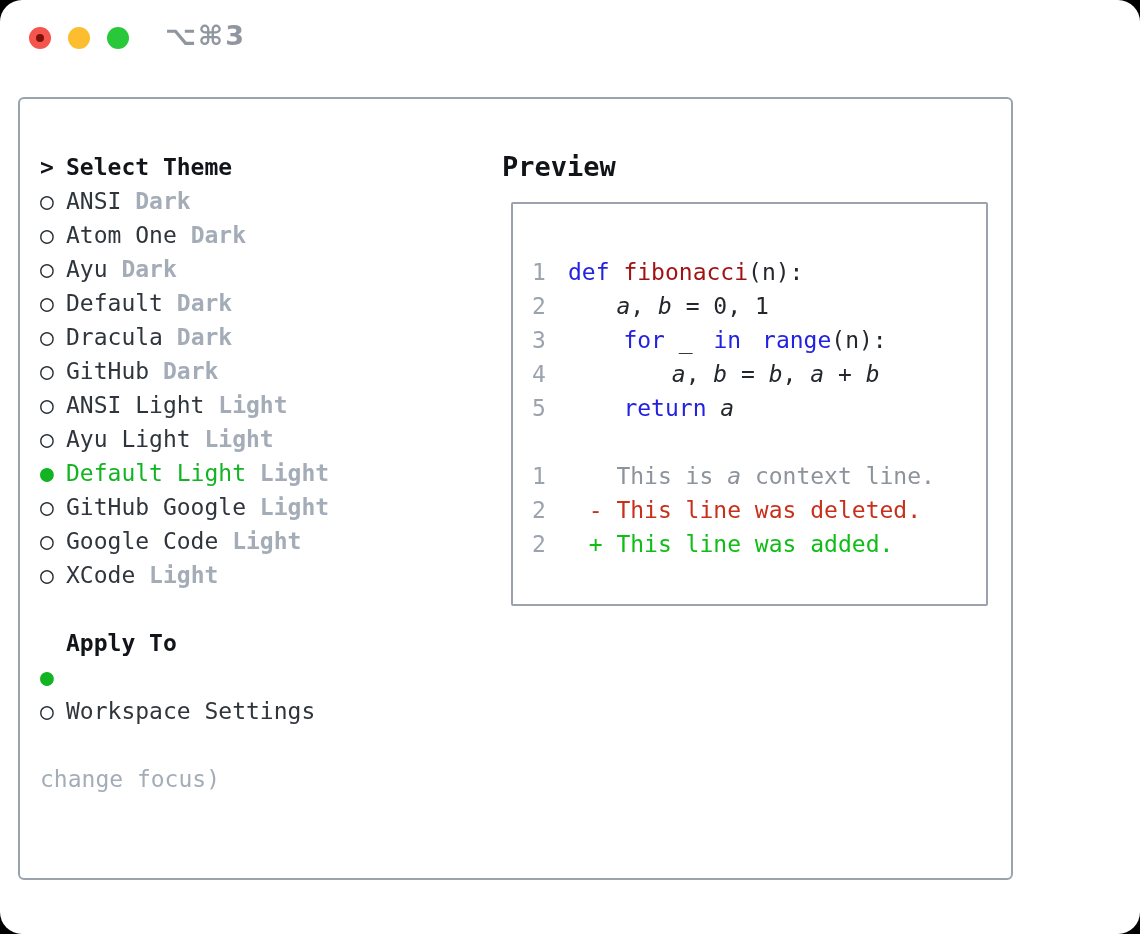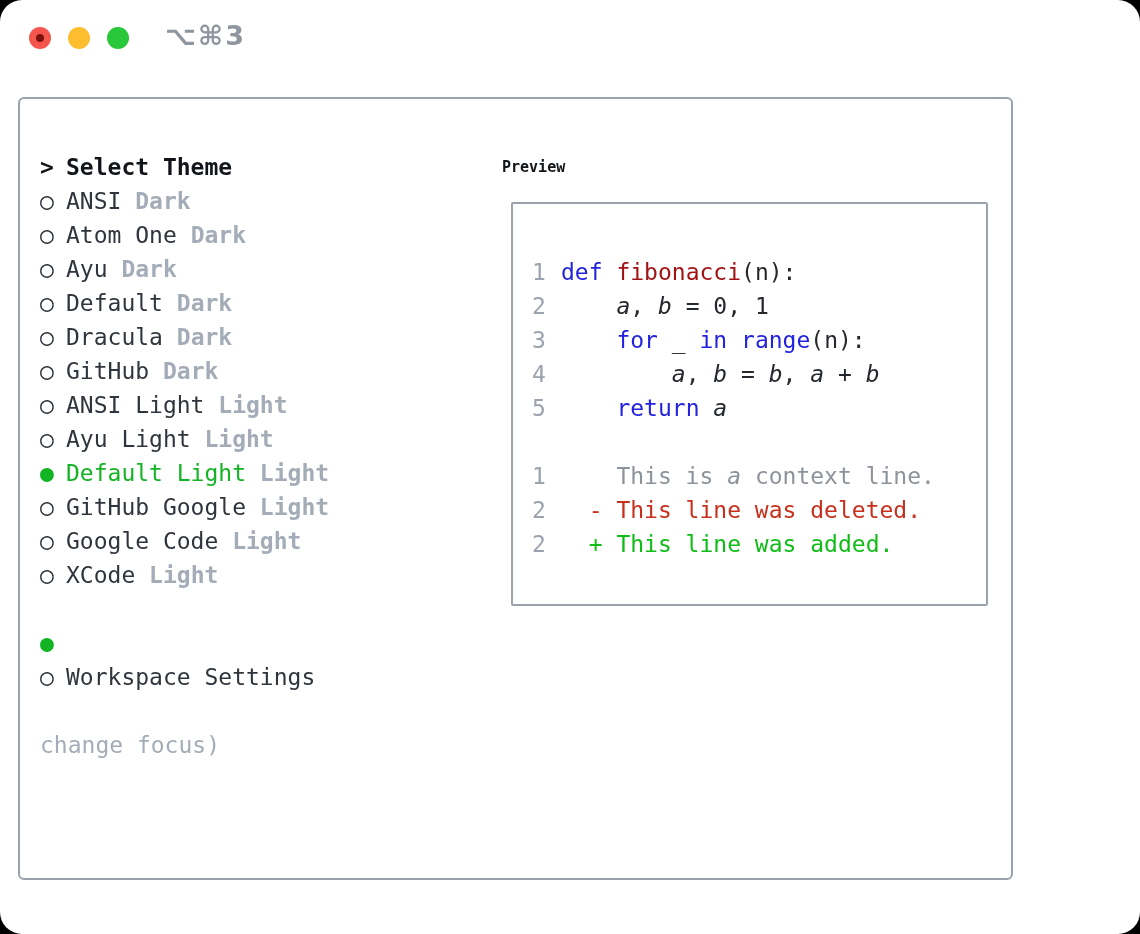--- a/index.html
+++ b/index.html
@@ -23,25 +23,25 @@
   .row.sel .marker{color:var(--sel_green);}
   .hdr-marker{display:inline-block;width:26px;font-weight:bold;color:var(--near_black);flex:0 0 26px;}
   .hdr-label{font-weight:bold;color:var(--near_black);}
   .iname{color:var(--item_dark);}
   .row.sel .iname{color:var(--sel_green);}
   .itag{color:var(--tag_gray);font-weight:bold;}
   .spacer{height:34px;}
   .hint{color:var(--hint_gray);}
 
   
-  .preview-title{position:absolute;left:482px;top:51px;height:34px;line-height:34px;font-size:15px;font-weight:bold;color:var(--near_black);}
+  .preview-title{position:absolute;left:482px;top:51px;height:34px;line-height:34px;font-size:27px;font-weight:bold;color:var(--near_black);}
   .preview-box{position:absolute;left:491px;top:103px;width:477px;height:404px;box-sizing:border-box;border:2px solid var(--preview_border);border-radius:2px;padding-top:51px;overflow:hidden;}
   .pline{display:flex;white-space:pre;height:34px;line-height:34px;font-size:23px;padding-left:19px;}
   .ln{display:inline-block;width:29px;flex:0 0 29px;color:var(--ln_gray);}
-  .seg-kw{color:var(--kw_blue);}
+  .seg-kw{color:var(--kw_blue);margin-left:7px;}
   .seg-fn{color:var(--fn_red);}
   .seg-pl{color:var(--code_dark);}
   .seg-ctx{color:var(--ctx_gray);}
   .seg-del{color:var(--del_red);}
   .seg-add{color:var(--add_green);}
   .ital{font-style:italic;}
 </style>
 </head>
 <body>
 
@@ -73,20 +73,23 @@
           <div class="row"><span class="marker">○</span><span class="iname">Dracula</span><span class="itag"> Dark</span></div>
           <div class="row"><span class="marker">○</span><span class="iname">GitHub</span><span class="itag"> Dark</span></div>
           <div class="row"><span class="marker">○</span><span class="iname">ANSI Light</span><span class="itag"> Light</span></div>
           <div class="row"><span class="marker">○</span><span class="iname">Ayu Light</span><span class="itag"> Light</span></div>
           <div class="row sel"><span class="marker">●</span><span class="iname">Default Light</span><span class="itag"> Light</span></div>
           <div class="row"><span class="marker">○</span><span class="iname">GitHub Google</span><span class="itag"> Light</span></div>
           <div class="row"><span class="marker">○</span><span class="iname">Google Code</span><span class="itag"> Light</span></div>
           <div class="row"><span class="marker">○</span><span class="iname">XCode</span><span class="itag"> Light</span></div>
         </div>
       <div class="spacer"></div>
+      <div class="row">
+        <span class="hdr-marker"> </span><span class="hdr-label">Apply To</span>
+      </div>
       <div id="apply-items">
           <div class="row sel"><span class="marker">●</span></div>
           <div class="row"><span class="marker">○</span><span class="iname">Workspace Settings</span></div>
         </div>
       <div class="spacer"></div>
       <div id="hint-lines">
           <div class="row hint">change focus)</div>
         </div>
     </div>
 

